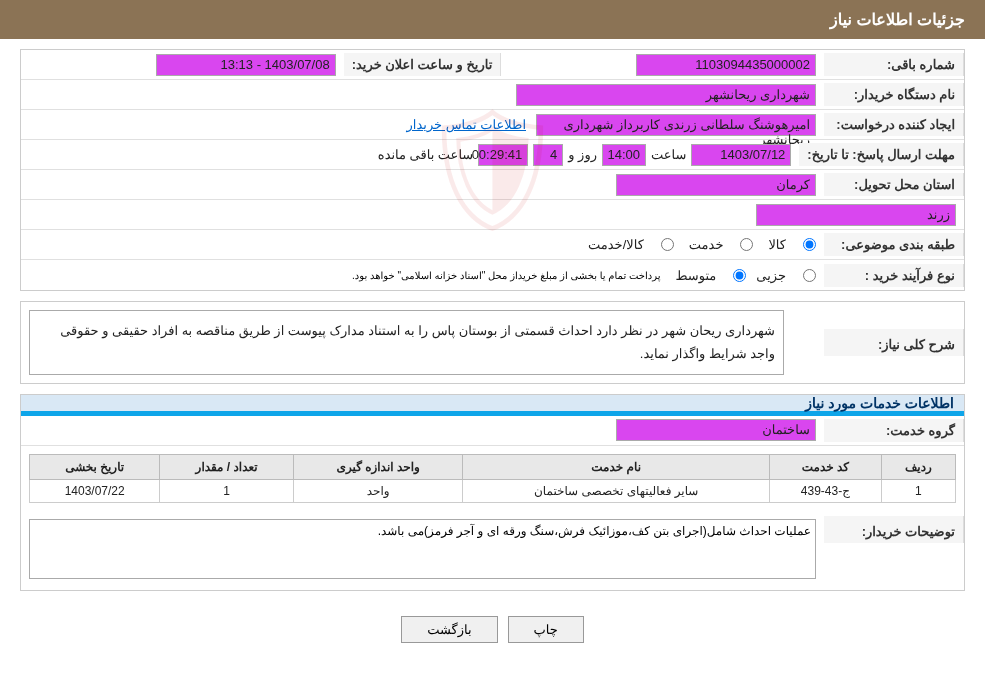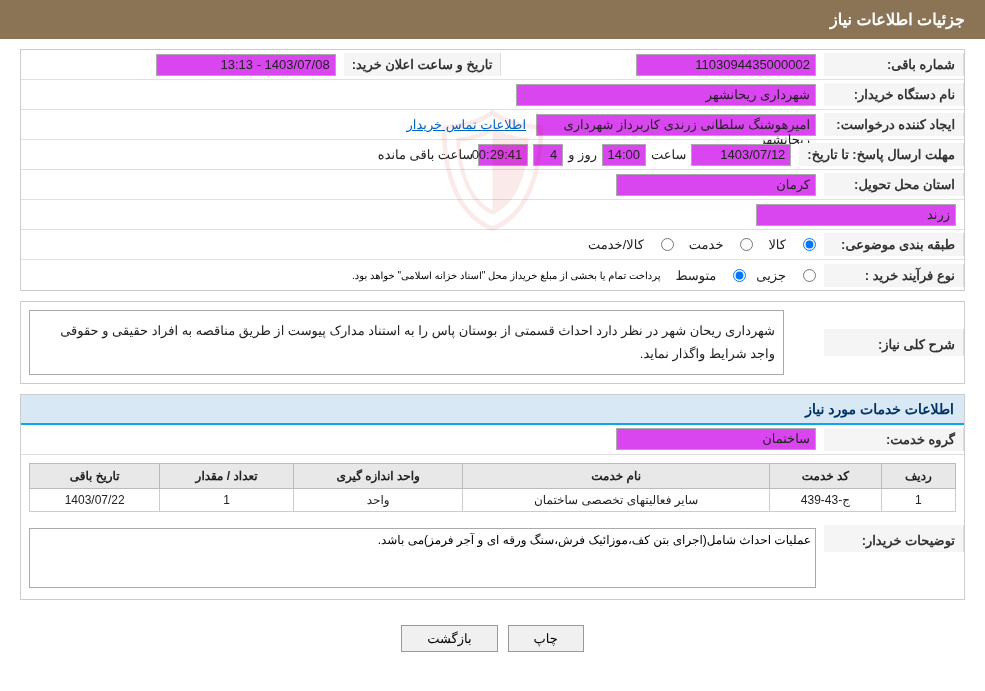--- a/index.html
+++ b/index.html
@@ -70,24 +70,24 @@
       gap: 5px;
       flex-wrap: wrap;
     }
     .link-blue {
       color: #0066cc;
       text-decoration: underline;
       cursor: pointer;
     }
     .section-title {
       background: #d9e8f5;
-      padding: 6px 10px;
+      padding: 0 10px;
       font-weight: bold;
       font-size: 14px;
-      border-bottom: 2px solid #0ea5e9;
+      border-bottom: 5px solid #0ea5e9;
       color: #003366;
     }
     .radio-group {
       display: flex;
       align-items: center;
       gap: 15px;
     }
     .radio-item {
       display: flex;
       align-items: center;
@@ -289,21 +289,21 @@
 
       <div style="padding:8px;">
         <table class="services-table">
           <thead>
             <tr>
               <th>ردیف</th>
               <th>کد خدمت</th>
               <th>نام خدمت</th>
               <th>واحد اندازه گیری</th>
               <th>تعداد / مقدار</th>
-              <th>تاریخ باقی</th>
+              <th>تاریخ بخشی</th>
             </tr>
           </thead>
           <tbody id="services-tbody">
 
           <tr>
                 <td>1</td>
                 <td>ج-43-439</td>
                 <td>سایر فعالیتهای تخصصی ساختمان</td>
                 <td>واحد</td>
                 <td>1</td>

